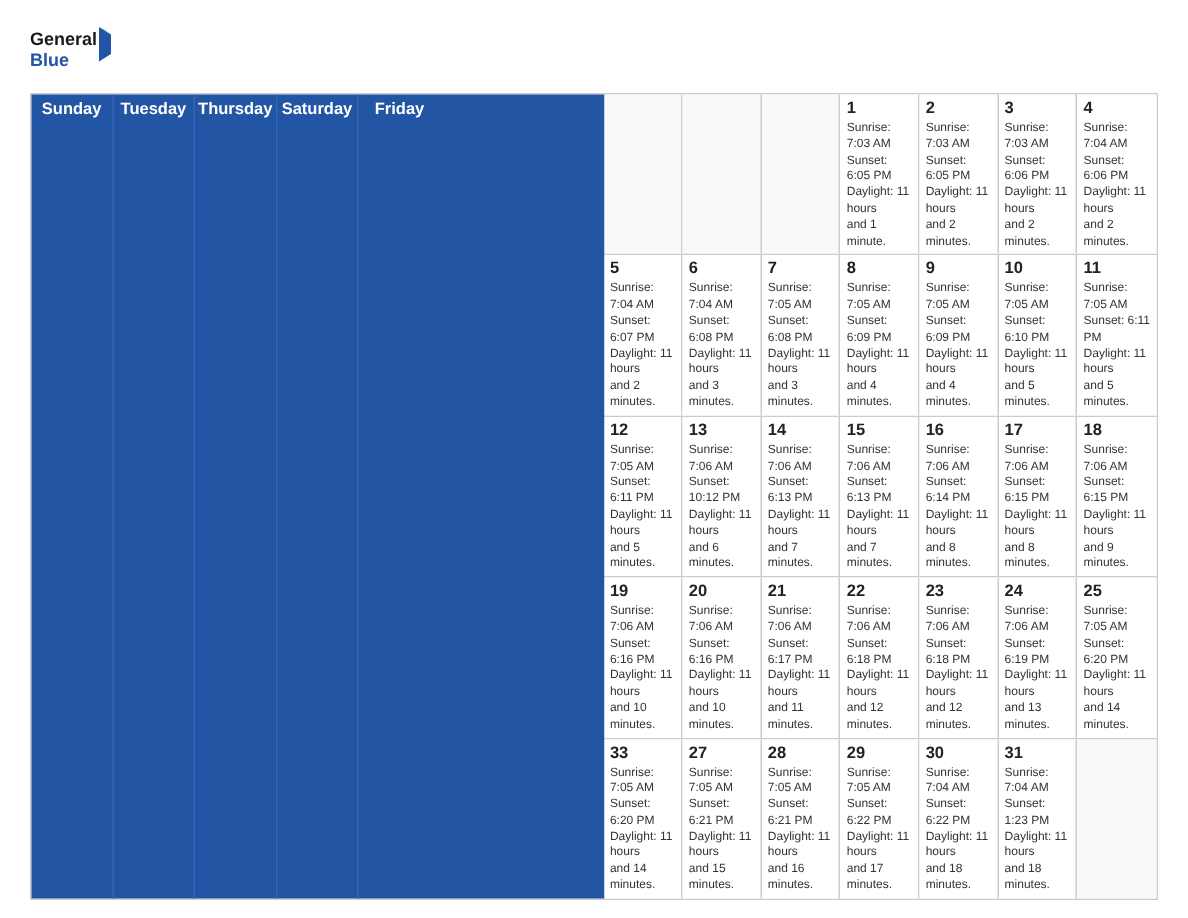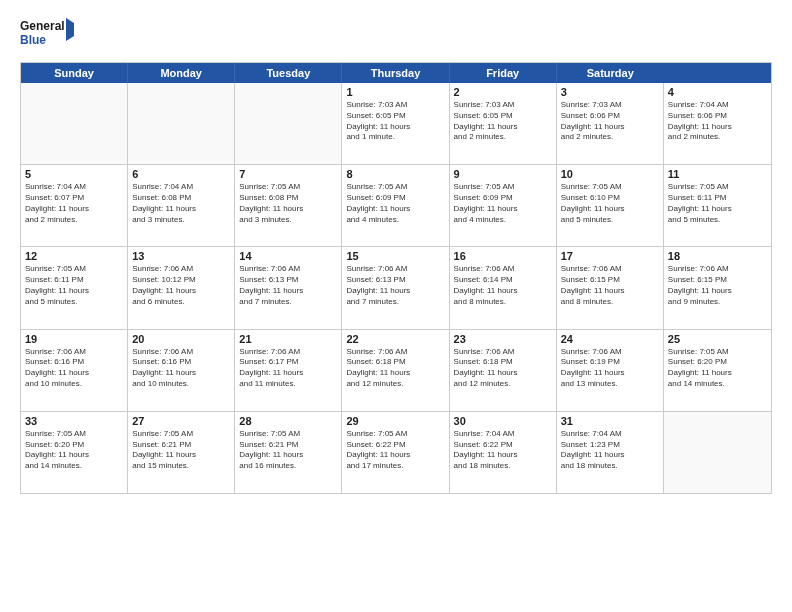--- a/index.html
+++ b/index.html
@@ -38,21 +38,21 @@
       letter-spacing: 0.5px;
     }
     .subtitle {
       font-size: 14px;
       color: #444;
       font-weight: normal;
     }
     .calendar {
       flex: 1;
       display: flex;
-      flex-direction: column;
+      flex-direction: row;
       border: 1px solid #ccc;
     }
     .cal-header {
       display: grid;
       grid-template-columns: repeat(7, 1fr);
       background: #2255a4;
     }
     .cal-header-cell {
       color: #fff;
       font-size: 11px;
@@ -111,25 +111,24 @@
 </div>
     <div class="title-block">
       <div class="main-title"></div>
       <div class="subtitle"></div>
     </div>
   </div>
 
   <div class="calendar">
     <div class="cal-header">
     <div class="cal-header-cell">Sunday</div>
-        <div class="cal-header-cell">Monday</div>
         <div class="cal-header-cell">Tuesday</div>
         <div class="cal-header-cell">Thursday</div>
+        <div class="cal-header-cell">Saturday</div>
         <div class="cal-header-cell">Friday</div>
-        <div class="cal-header-cell">Saturday</div>
       </div>
     <div class="cal-body">
     <div class="cal-row">
           <div class="cal-cell empty"></div>
           <div class="cal-cell empty"></div>
           <div class="cal-cell empty"></div>
           <div class="cal-cell">
             <div class="day-num">1</div>
             <div class="cell-line">Sunrise: 7:03 AM</div>
             <div class="cell-line">Sunset: 6:05 PM</div>

